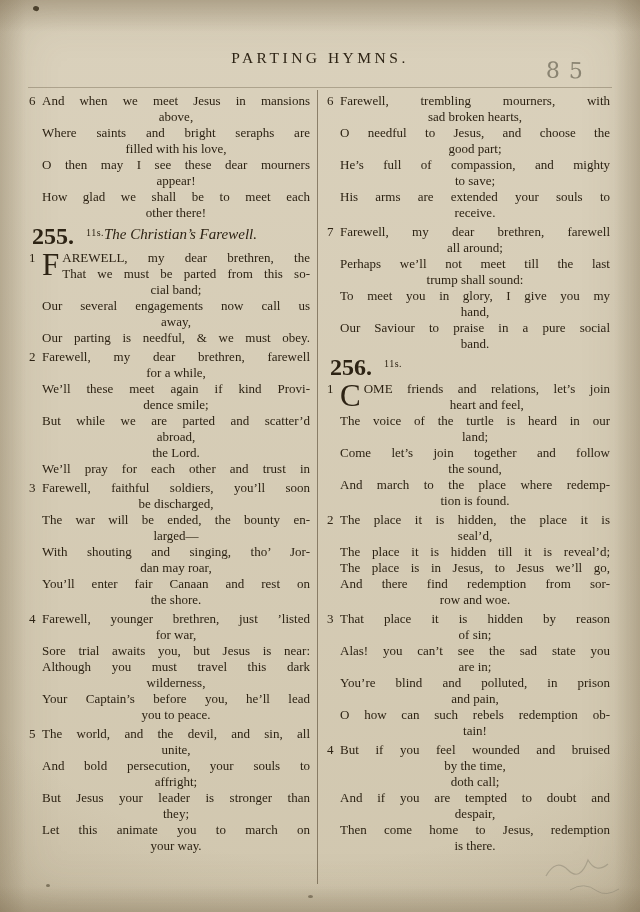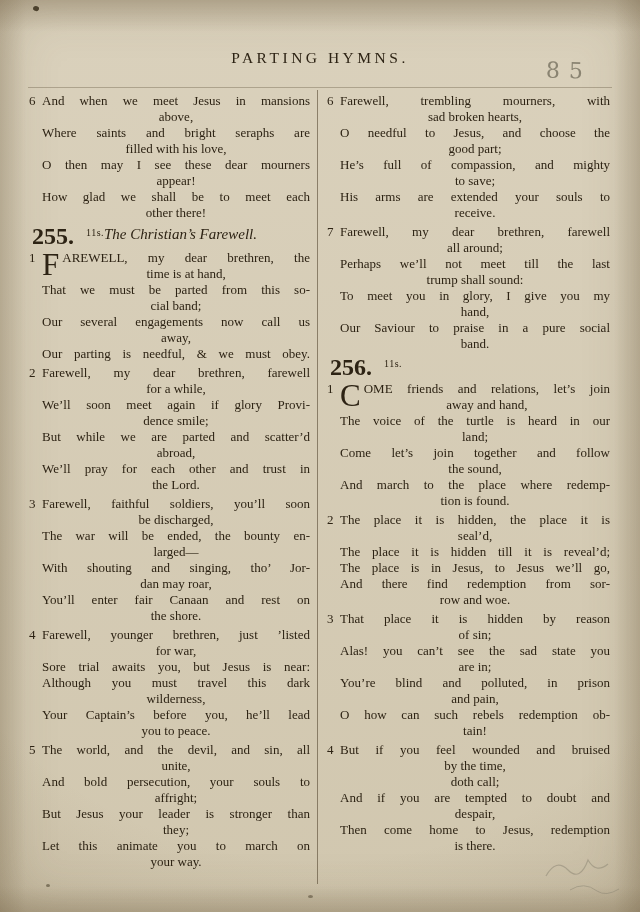--- a/index.html
+++ b/index.html
@@ -98,39 +98,38 @@
         <span class="hymn-meta">
           <span class="hymn-meter">11s.</span>
           <span class="hymn-title">The Christian’s Farewell.</span>
         </span>
       </div>
       <div class="verse">
         <span class="vnum">1</span>
         <div class="vbody">
           <span class="dropcap">F</span>
           <div class="vline">AREWELL, my dear brethren, the</div>
-          <div class="vline cont">time is at hand,</div>
           <div class="vline">That we must be parted from this so-</div>
           <div class="vline cont">cial band;</div>
           <div class="vline">Our several engagements now call us</div>
           <div class="vline cont">away,</div>
           <div class="vline">Our parting is needful, &amp; we must obey.</div>
         </div>
       </div>
       <div class="verse">
         <span class="vnum">2</span>
         <div class="vbody">
           <div class="vline">Farewell, my dear brethren, farewell</div>
           <div class="vline cont">for a while,</div>
-          <div class="vline">We’ll soon meet again if glory Provi-</div>
+          <div class="vline">We’ll these meet again if kind Provi-</div>
           <div class="vline cont">dence smile;</div>
           <div class="vline">But while we are parted and scatter’d</div>
           <div class="vline cont">abroad,</div>
+          <div class="vline cont">the Lord.</div>
           <div class="vline">We’ll pray for each other and trust in</div>
-          <div class="vline cont">the Lord.</div>
         </div>
       </div>
       <div class="verse">
         <span class="vnum">3</span>
         <div class="vbody">
           <div class="vline">Farewell, faithful soldiers, you’ll soon</div>
           <div class="vline cont">be discharged,</div>
           <div class="vline">The war will be ended, the bounty en-</div>
           <div class="vline cont">larged—</div>
           <div class="vline">With shouting and singing, tho’ Jor-</div>
@@ -196,21 +195,21 @@
         <span class="hymn-number">256.</span>
         <span class="hymn-meta">
           <span class="hymn-meter">11s.</span>
         </span>
       </div>
       <div class="verse">
         <span class="vnum">1</span>
         <div class="vbody">
           <span class="dropcap">C</span>
           <div class="vline">OME friends and relations, let’s join</div>
-          <div class="vline cont">away and hand,</div>
+          <div class="vline cont">heart and feel,</div>
           <div class="vline">The voice of the turtle is heard in our</div>
           <div class="vline cont">land;</div>
           <div class="vline">Come let’s join together and follow</div>
           <div class="vline cont">the sound,</div>
           <div class="vline">And march to the place where redemp-</div>
           <div class="vline cont">tion is found.</div>
         </div>
       </div>
       <div class="verse">
         <span class="vnum">2</span>

